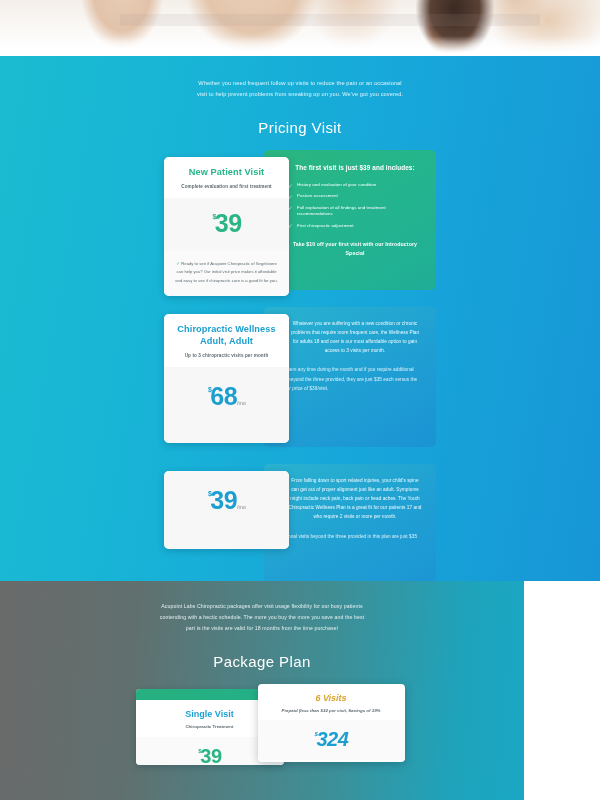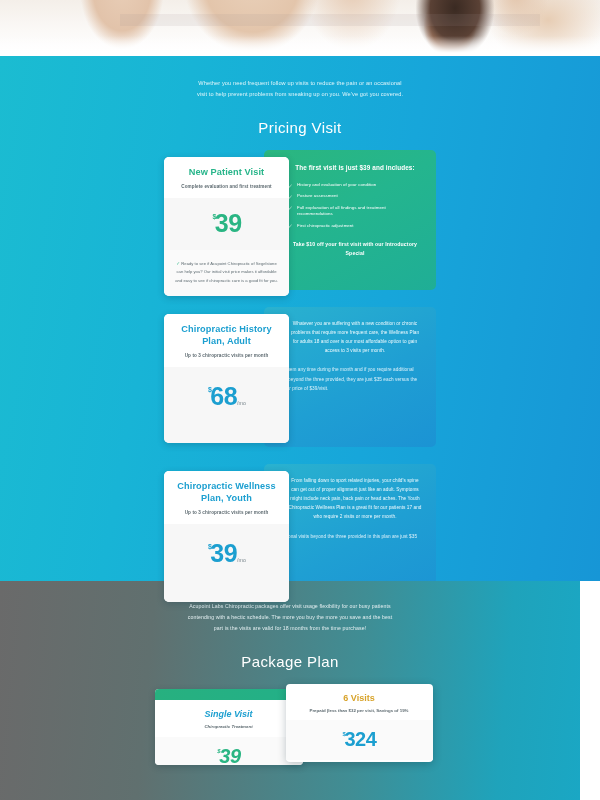--- a/index.html
+++ b/index.html
@@ -206,21 +206,21 @@
   .panel-body.left {
     text-align: left;
     margin-top: 10px;
     margin-left: -12px;
     color: #ddf2fb;
   }
 
   
   .package-section {
     position: relative;
-    width: 580px;
+    width: 524px;
     height: 219px;
     background: linear-gradient(95deg, #6a6a6a 0%, #60706f 26%, #3f8e95 62%, #1fa3bb 86%, #1aa7c4 100%);
     padding-top: 20px;
   }
   .pkg-copy {
     width: 214px;
     margin: 0 auto;
     color: #e4eff1;
     font-size: 5.2px;
     line-height: 2.15;
@@ -246,32 +246,32 @@
     left: 138px; top: 0;
     width: 147px;
     height: 78px;
     background: #ffffff;
     border-radius: 4px;
     box-shadow: 0 2px 8px rgba(0,30,45,0.25);
     z-index: 4;
     text-align: center;
     padding-top: 9px;
     overflow: hidden;
+    font-style: italic;
   }
   .pkg-left {
     position: absolute;
-    left: 7px; top: 5px;
+    left: 16px; top: 5px;
     width: 148px;
     height: 76px;
     background: #fafafa;
     border-radius: 4px;
     box-shadow: 0 2px 7px rgba(0,30,45,0.22);
     z-index: 3;
     overflow: hidden;
-    font-style: italic;
   }
   .pkg-left-top {
     height: 11px;
     background: linear-gradient(90deg, #27b07f 0%, #23b088 100%);
   }
   .pkg-left-body { background: #ffffff; padding: 9px 6px 8px 6px; text-align: center; }
   .pkg-title-sm { color: #1c9fd0; font-size: 9px; font-weight: 700; }
   .pkg-title-sm.gold { color: #d8a32a; }
   .pkg-sub { margin-top: 5px; color: #5d6a70; font-size: 4.4px; font-weight: 700; }
   .pkg-price-wrap { background: #fafafa; text-align: center; padding: 9px 0 10px 0; }
@@ -330,40 +330,36 @@
     </div>
 
     <div class="plan">
       <div class="plan-panel blue">
         <div class="panel-body">Whatever you are suffering with a new condition or chronic problems that require more frequent care, the Wellness Plan for adults 18 and over is our most affordable option to gain access to 3 visits per month.</div>
         <div class="panel-body left">Use them any time during the month and if you require additional visits beyond the three provided, they are just $35 each versus the regular price of $39/visit.</div>
       </div>
 
       <div class="plan-card">
         <div class="plan-card-head">
-          <div class="plan-name cyan">Chiropractic History Plan, Adult</div>
+          <div class="plan-name cyan">Chiropractic Wellness Adult, Adult</div>
           <div class="plan-sub">Up to 3 chiropractic visits per month</div>
         </div>
         <div class="plan-price-wrap" style="padding:17px 6px 34px 6px;">
           <span class="plan-price cyan"><span class="cur">$</span><span>68</span><span class="per">/mo</span></span>
         </div>
       </div>
     </div>
 
     <div class="plan">
       <div class="plan-panel blue">
         <div class="panel-body">From falling down to sport related injuries, your child's spine can get out of proper alignment just like an adult. Symptoms might include neck pain, back pain or head  aches. The Youth Chiropractic Wellness Plan is a great fit for our patients 17 and who require 2 visits or more per month.</div>
         <div class="panel-body left">Additional visits beyond the three provided in this plan are just $35 each.</div>
       </div>
 
       <div class="plan-card">
-        <div class="plan-card-head">
-          <div class="plan-name cyan">Chiropractic Wellness Plan, Youth</div>
-          <div class="plan-sub">Up to 3 chiropractic visits per month</div>
-        </div>
         <div class="plan-price-wrap" style="padding:17px 6px 36px 6px;">
           <span class="plan-price cyan"><span class="cur">$</span><span>39</span><span class="per">/mo</span></span>
         </div>
       </div>
     </div>
 
   </div>
 </section>
 
 <section class="package-section">

